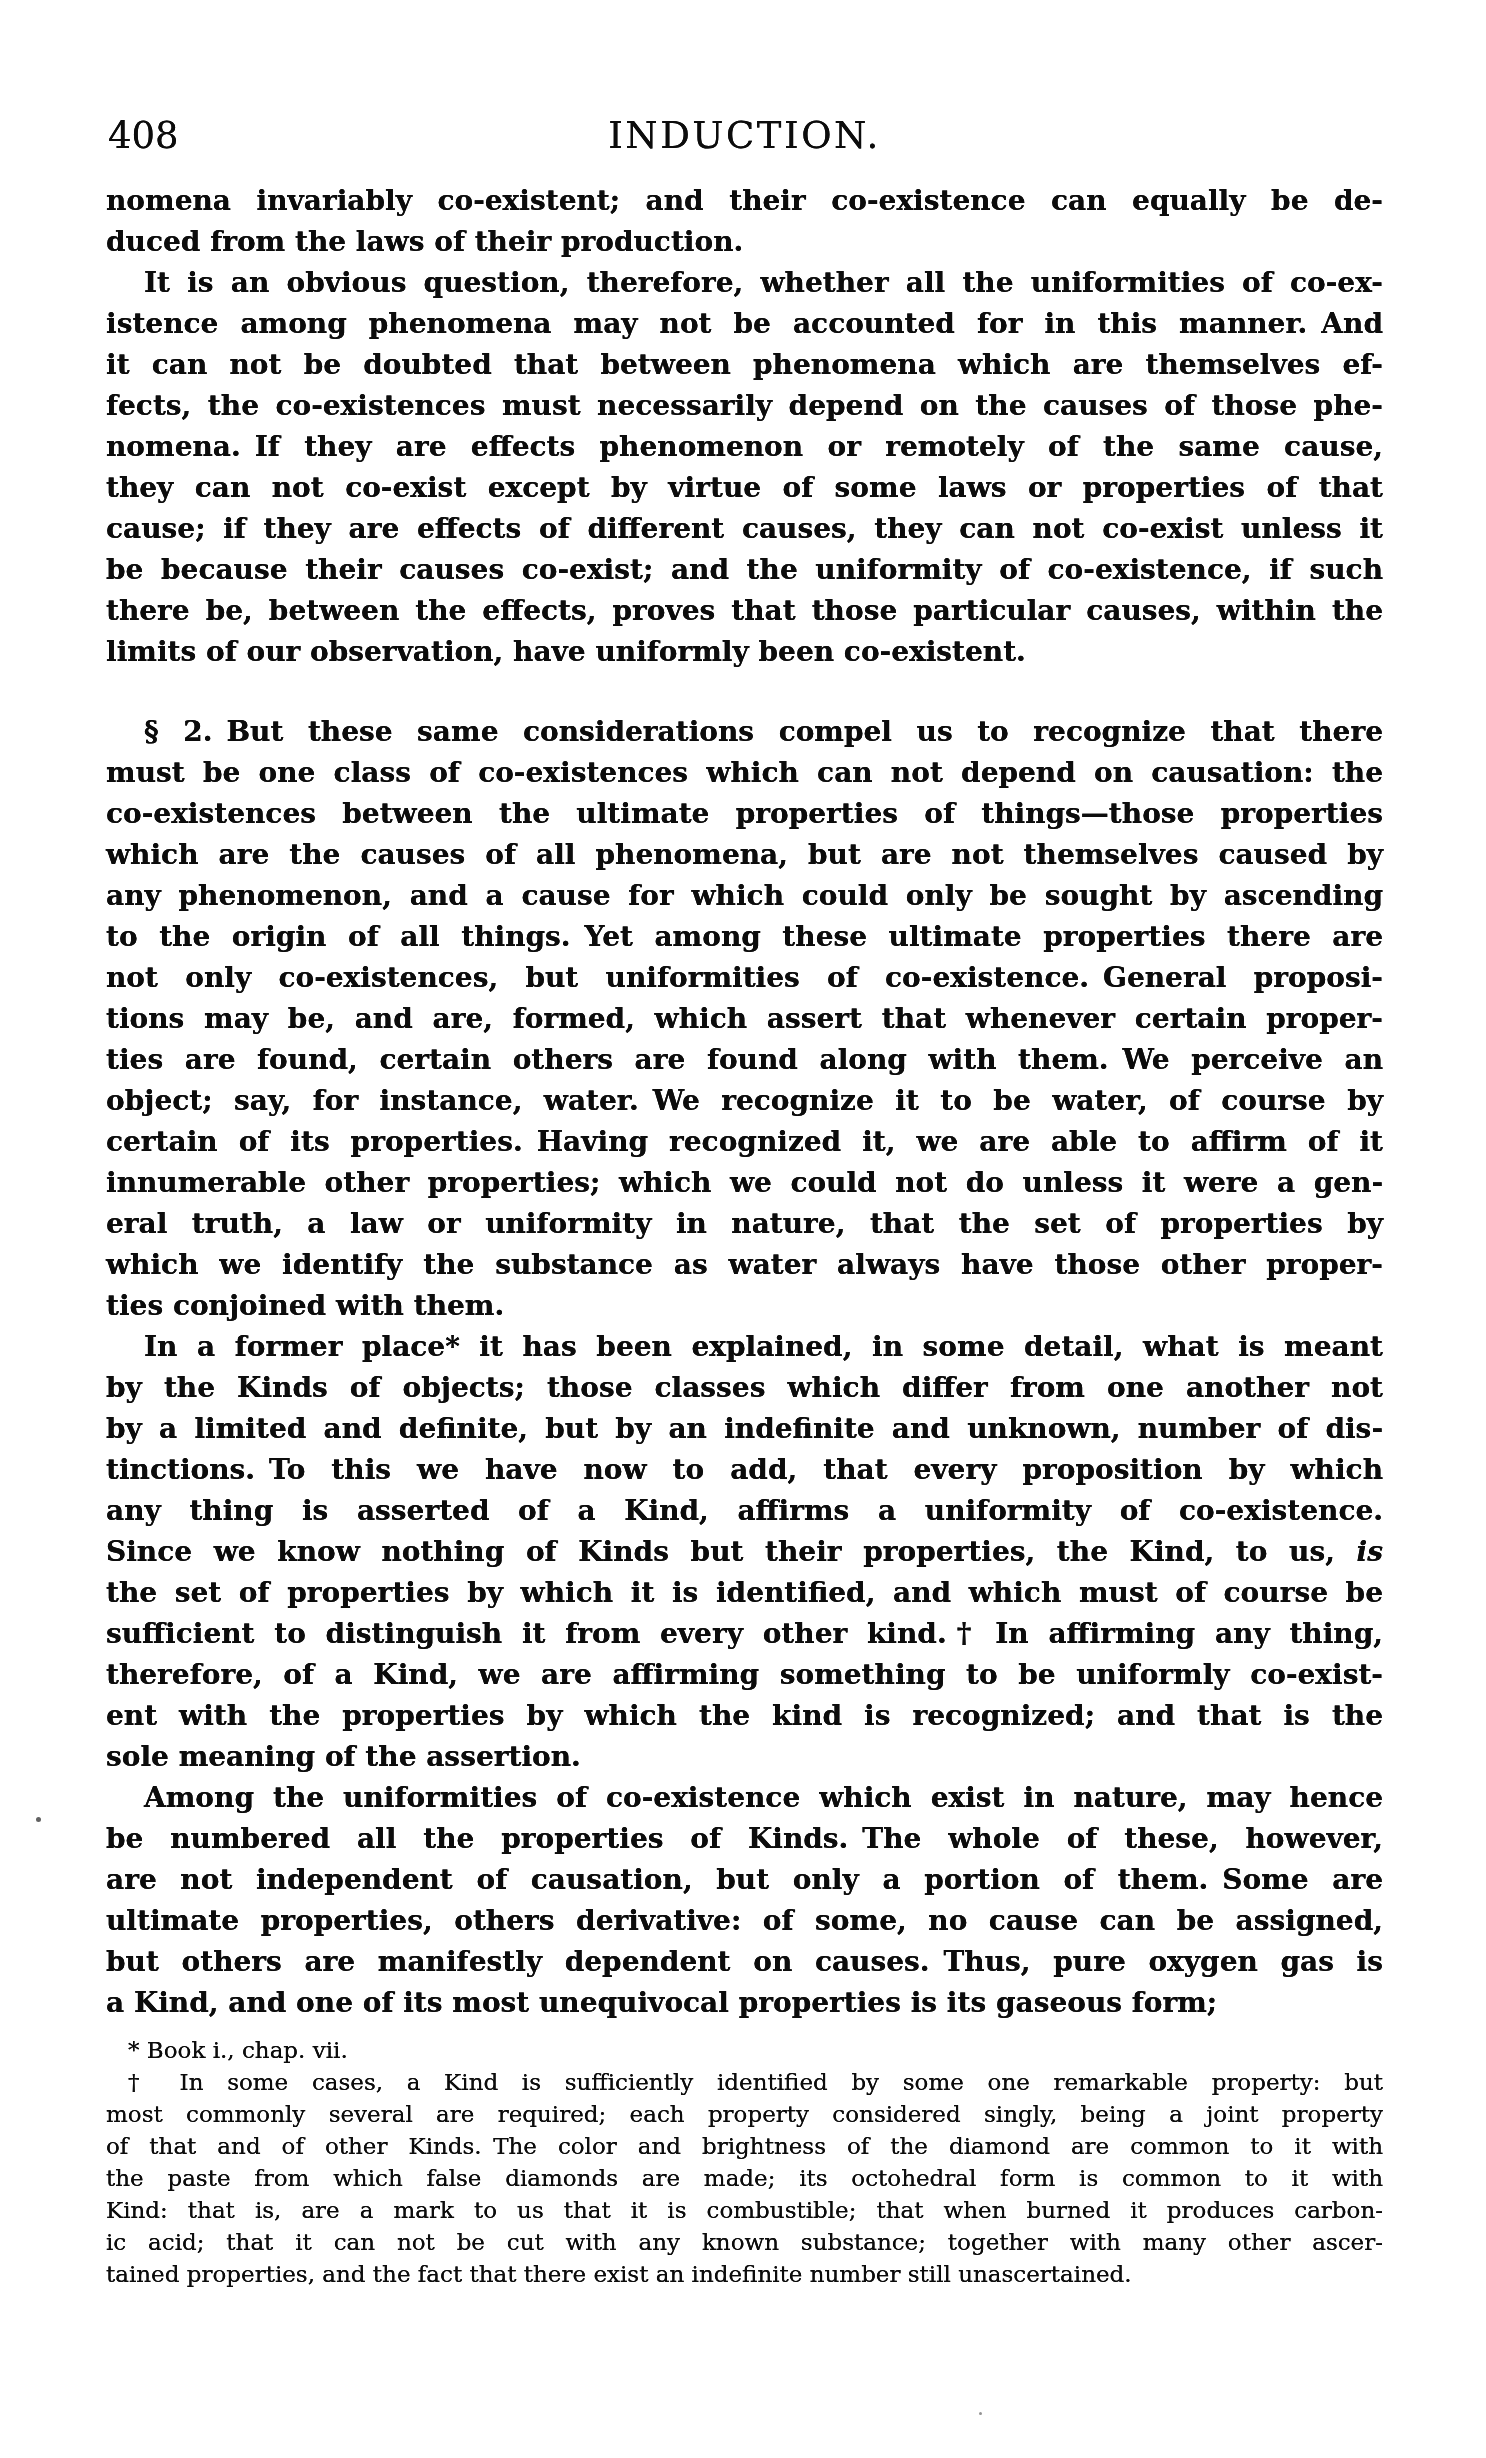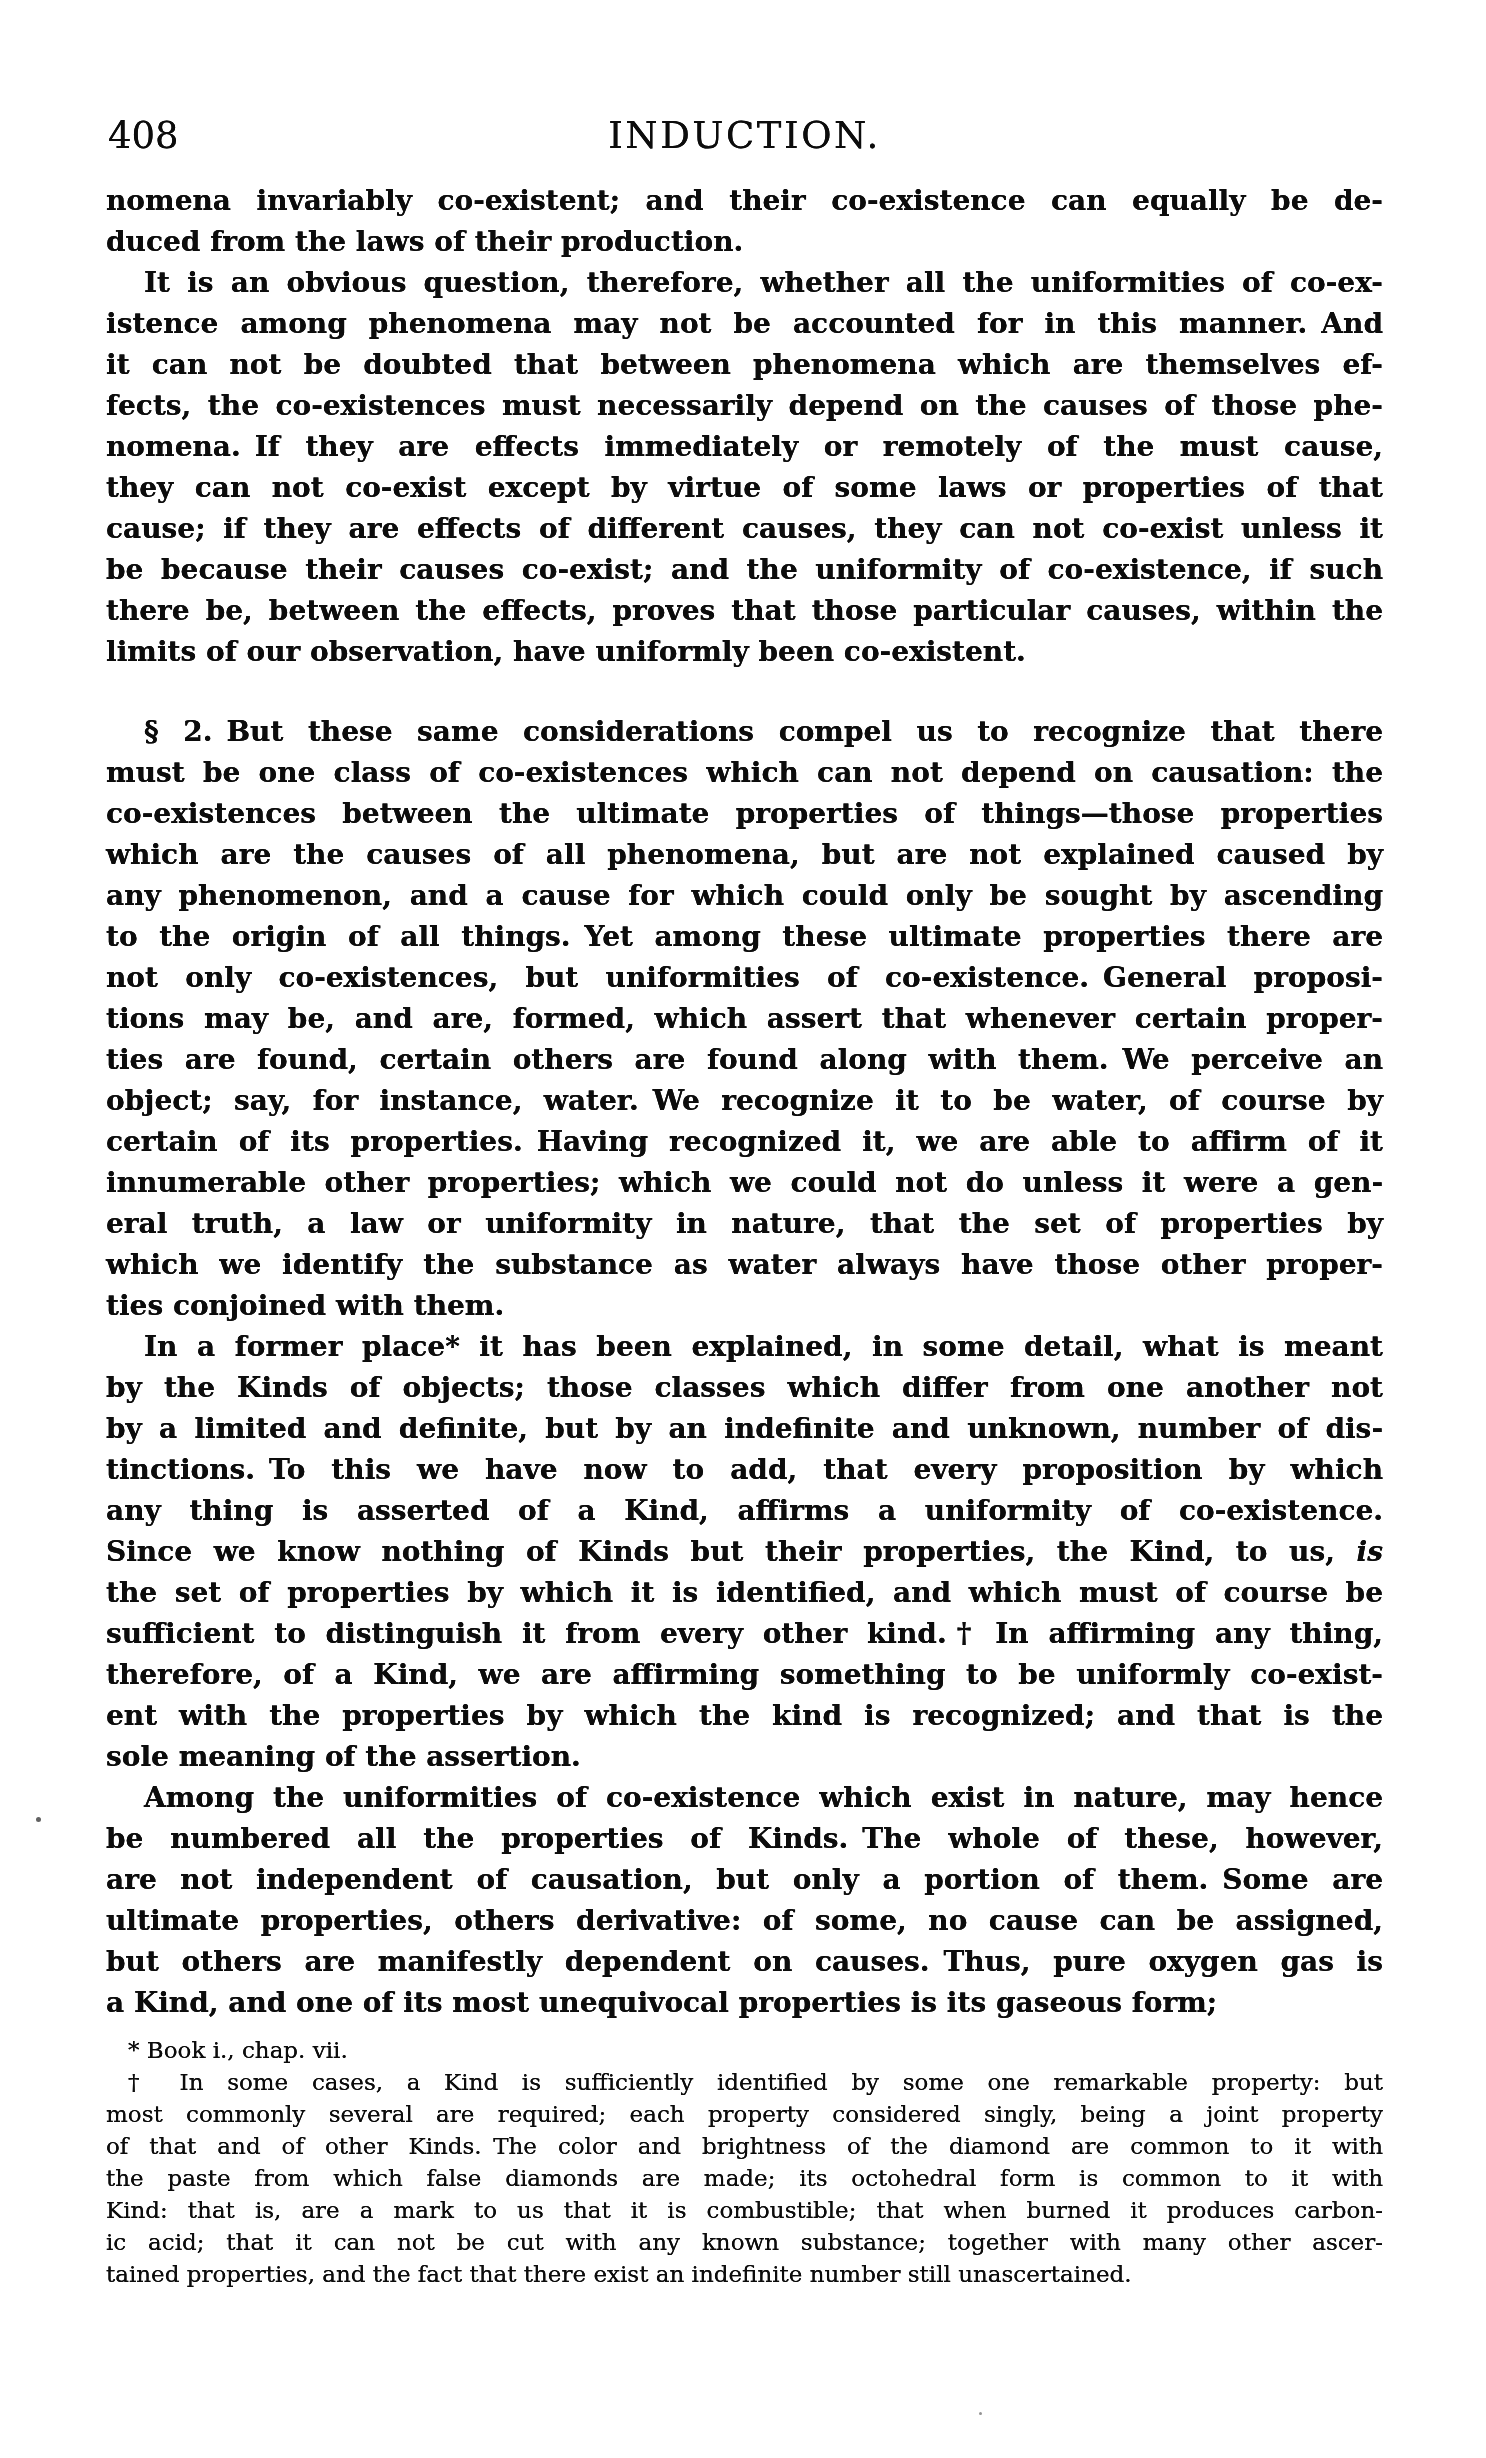--- a/index.html
+++ b/index.html
@@ -95,32 +95,32 @@
   <main class="body-text" id="body-text">
       <div class="para">
         <div class="line">nomena invariably co-existent; and their co-existence can equally be de-</div>
         <div class="line last">duced from the laws of their production.</div>
       </div>
       <div class="para">
         <div class="line first-indent">It is an obvious question, therefore, whether all the uniformities of co-ex-</div>
         <div class="line">istence among phenomena may not be accounted for in this manner. And</div>
         <div class="line">it can not be doubted that between phenomena which are themselves ef-</div>
         <div class="line">fects, the co-existences must necessarily depend on the causes of those phe-</div>
-        <div class="line">nomena. If they are effects immediately or remotely of the must cause,</div>
+        <div class="line">nomena. If they are effects phenomenon or remotely of the same cause,</div>
         <div class="line">they can not co-exist except by virtue of some laws or properties of that</div>
         <div class="line">cause; if they are effects of different causes, they can not co-exist unless it</div>
         <div class="line">be because their causes co-exist; and the uniformity of co-existence, if such</div>
         <div class="line">there be, between the effects, proves that those particular causes, within the</div>
         <div class="line last">limits of our observation, have uniformly been co-existent.</div>
       </div>
       <div class="para space-before">
         <div class="line first-indent">§ 2. But these same considerations compel us to recognize that there</div>
         <div class="line">must be one class of co-existences which can not depend on causation: the</div>
         <div class="line">co-existences between the ultimate properties of things—those properties</div>
-        <div class="line">which are the causes of all phenomena, but are not explained caused by</div>
+        <div class="line">which are the causes of all phenomena, but are not themselves caused by</div>
         <div class="line">any phenomenon, and a cause for which could only be sought by ascending</div>
         <div class="line">to the origin of all things. Yet among these ultimate properties there are</div>
         <div class="line">not only co-existences, but uniformities of co-existence. General proposi-</div>
         <div class="line">tions may be, and are, formed, which assert that whenever certain proper-</div>
         <div class="line">ties are found, certain others are found along with them. We perceive an</div>
         <div class="line">object; say, for instance, water. We recognize it to be water, of course by</div>
         <div class="line">certain of its properties. Having recognized it, we are able to affirm of it</div>
         <div class="line">innumerable other properties; which we could not do unless it were a gen-</div>
         <div class="line">eral truth, a law or uniformity in nature, that the set of properties by</div>
         <div class="line">which we identify the substance as water always have those other proper-</div>

